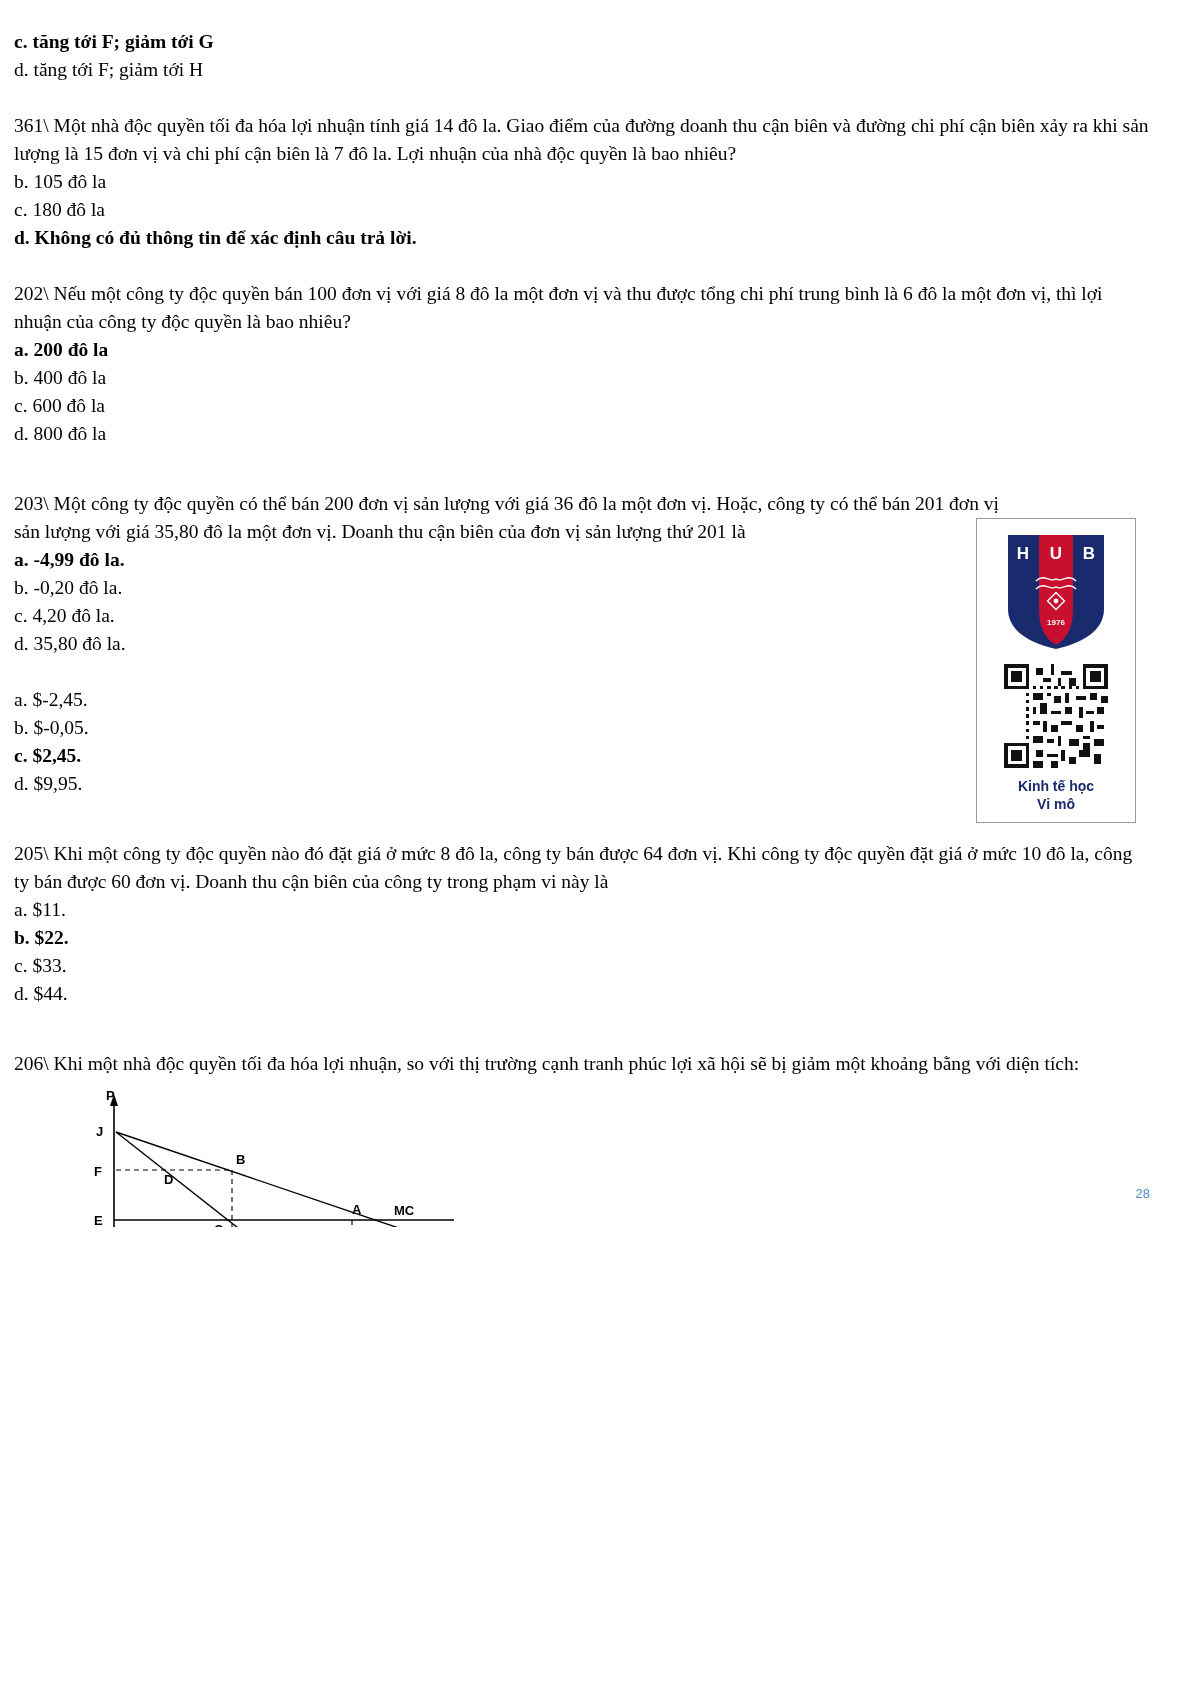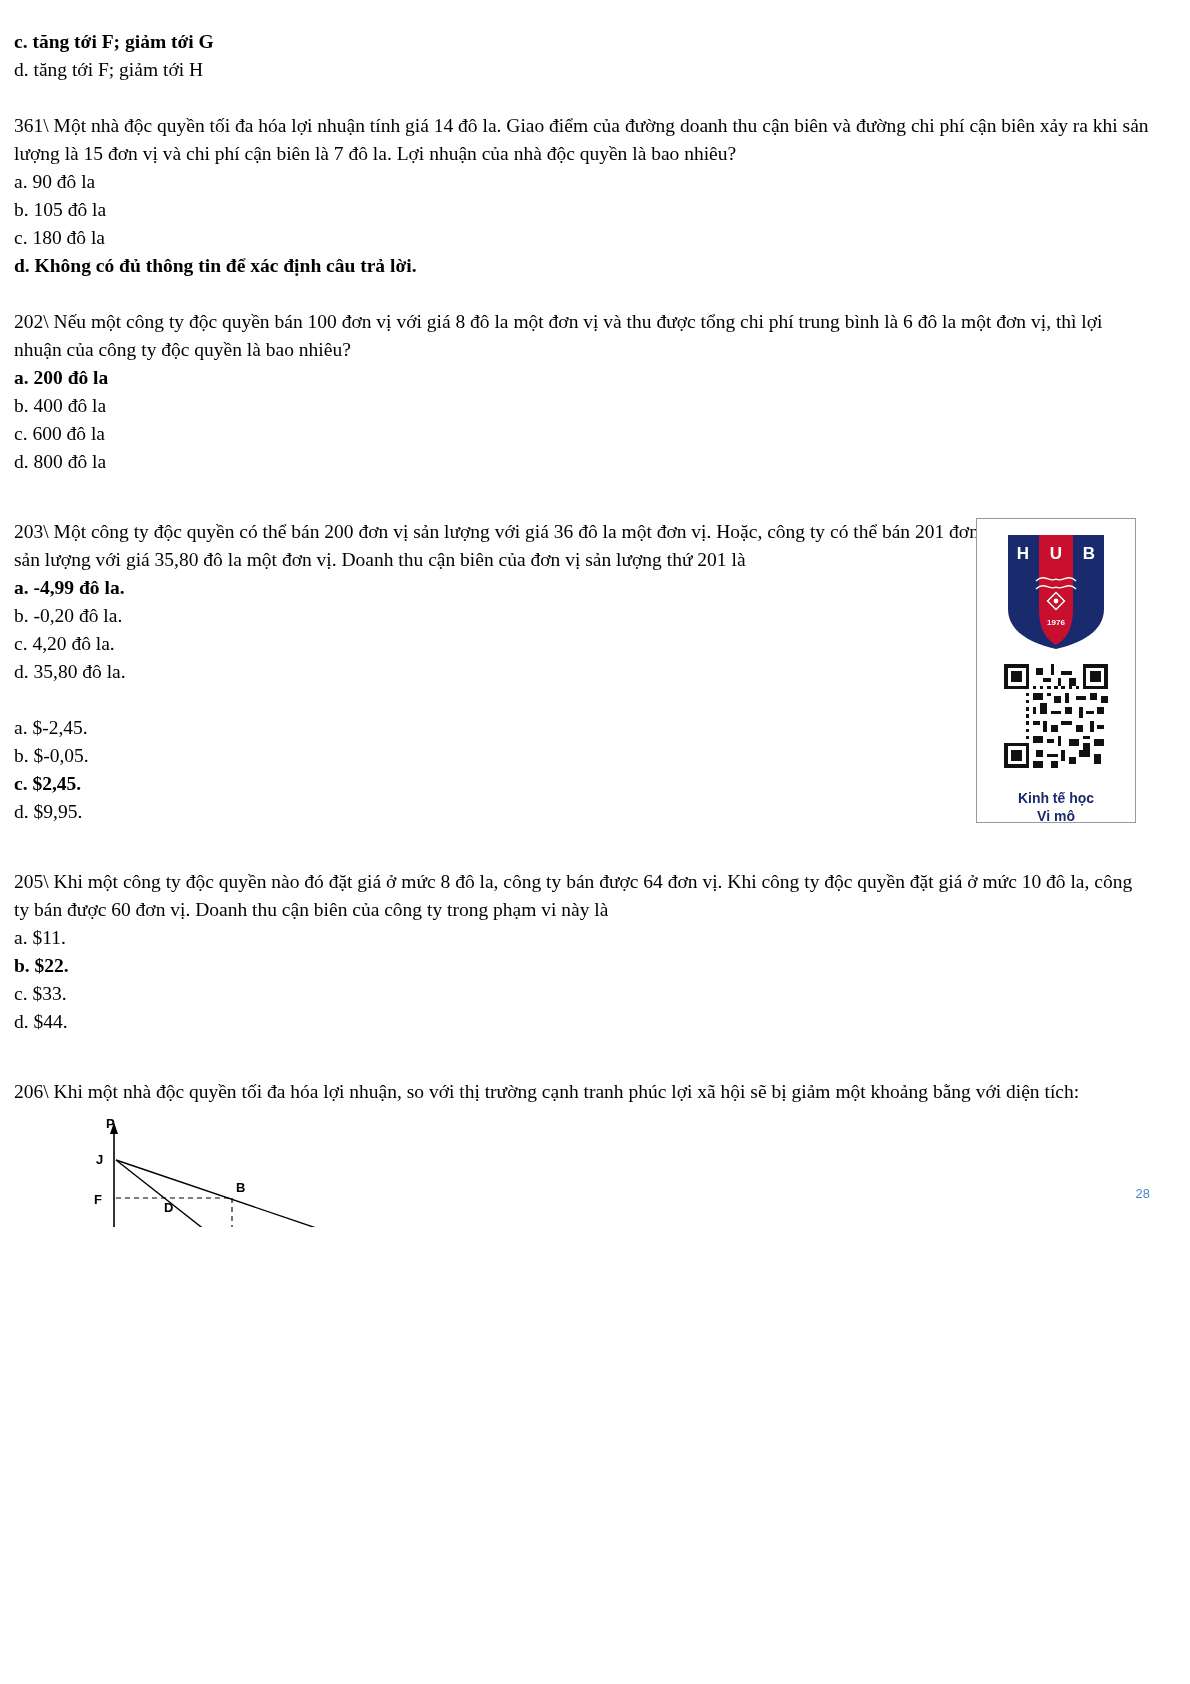--- a/index.html
+++ b/index.html
@@ -66,21 +66,21 @@
     position: absolute;
     left: 50%;
     transform: translateX(-50%);
     top: 145px;
     width: 104px;
     height: 104px;
   }
   .badge-caption {
     position: absolute;
     left: 0;
-    top: 270px;
+    top: 258px;
     width: 100%;
     text-align: center;
     font-family: "Liberation Sans", sans-serif;
     font-size: 14px;
     font-weight: bold;
     color: #1a2b6d;
     line-height: 18px;
   }
 
   
@@ -108,21 +108,20 @@
 <div class="page">
 
   <div class="content">
 
     <div class="opt bold">c. tăng tới F; giảm tới G</div>
     <div class="opt">d. tăng tới F; giảm tới H</div>
 
     <div class="gap-md"></div>
 
     <div class="para">361\ Một nhà độc quyền tối đa hóa lợi nhuận tính giá 14 đô la. Giao điểm của đường doanh thu cận biên và đường chi phí cận biên xảy ra khi sản lượng là 15 đơn vị và chi phí cận biên là 7 đô la. Lợi nhuận của nhà độc quyền là bao nhiêu?</div>
-    <div class="opt">a. 90 đô la</div>
     <div class="opt">b. 105 đô la</div>
     <div class="opt">c. 180 đô la</div>
     <div class="opt bold">d. Không có đủ thông tin để xác định câu trả lời.</div>
 
     <div class="gap-md"></div>
 
     <div class="para">202\ Nếu một công ty độc quyền bán 100 đơn vị với giá 8 đô la một đơn vị và thu được tổng chi phí trung bình là 6 đô la một đơn vị, thì lợi nhuận của công ty độc quyền là bao nhiêu?</div>
     <div class="opt bold">a. 200 đô la</div>
     <div class="opt">b. 400 đô la</div>
     <div class="opt">c. 600 đô la</div>

